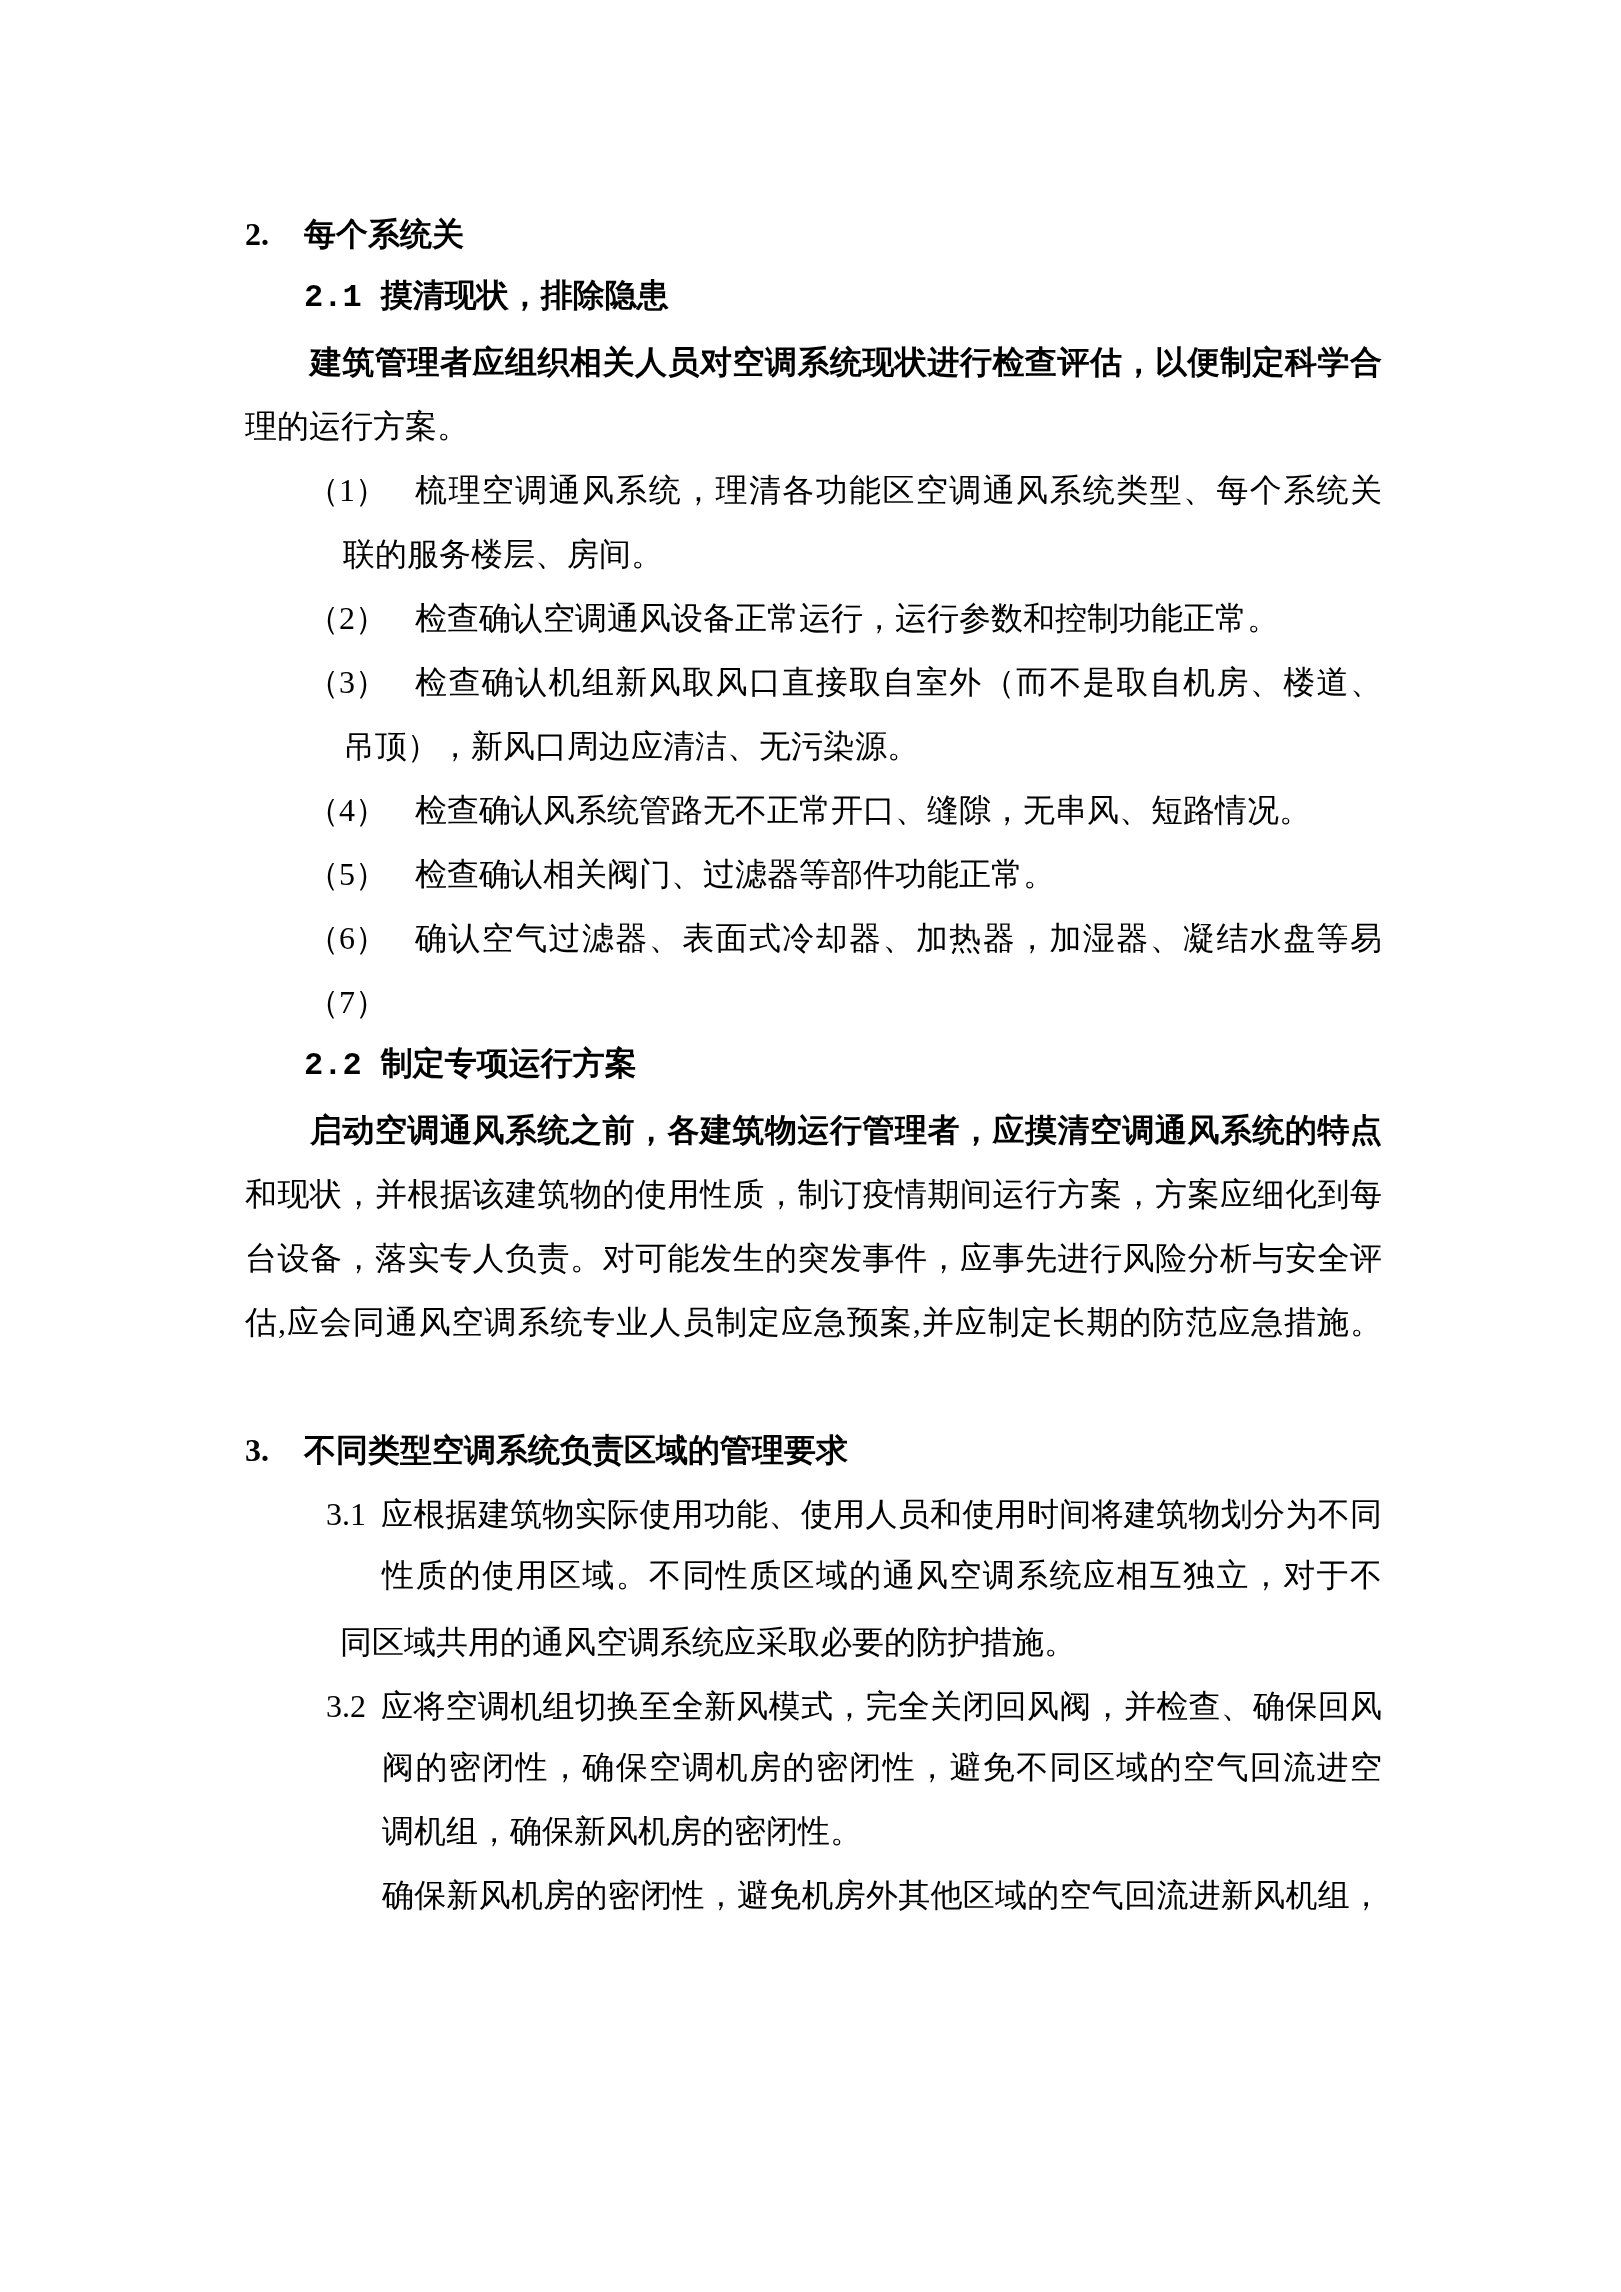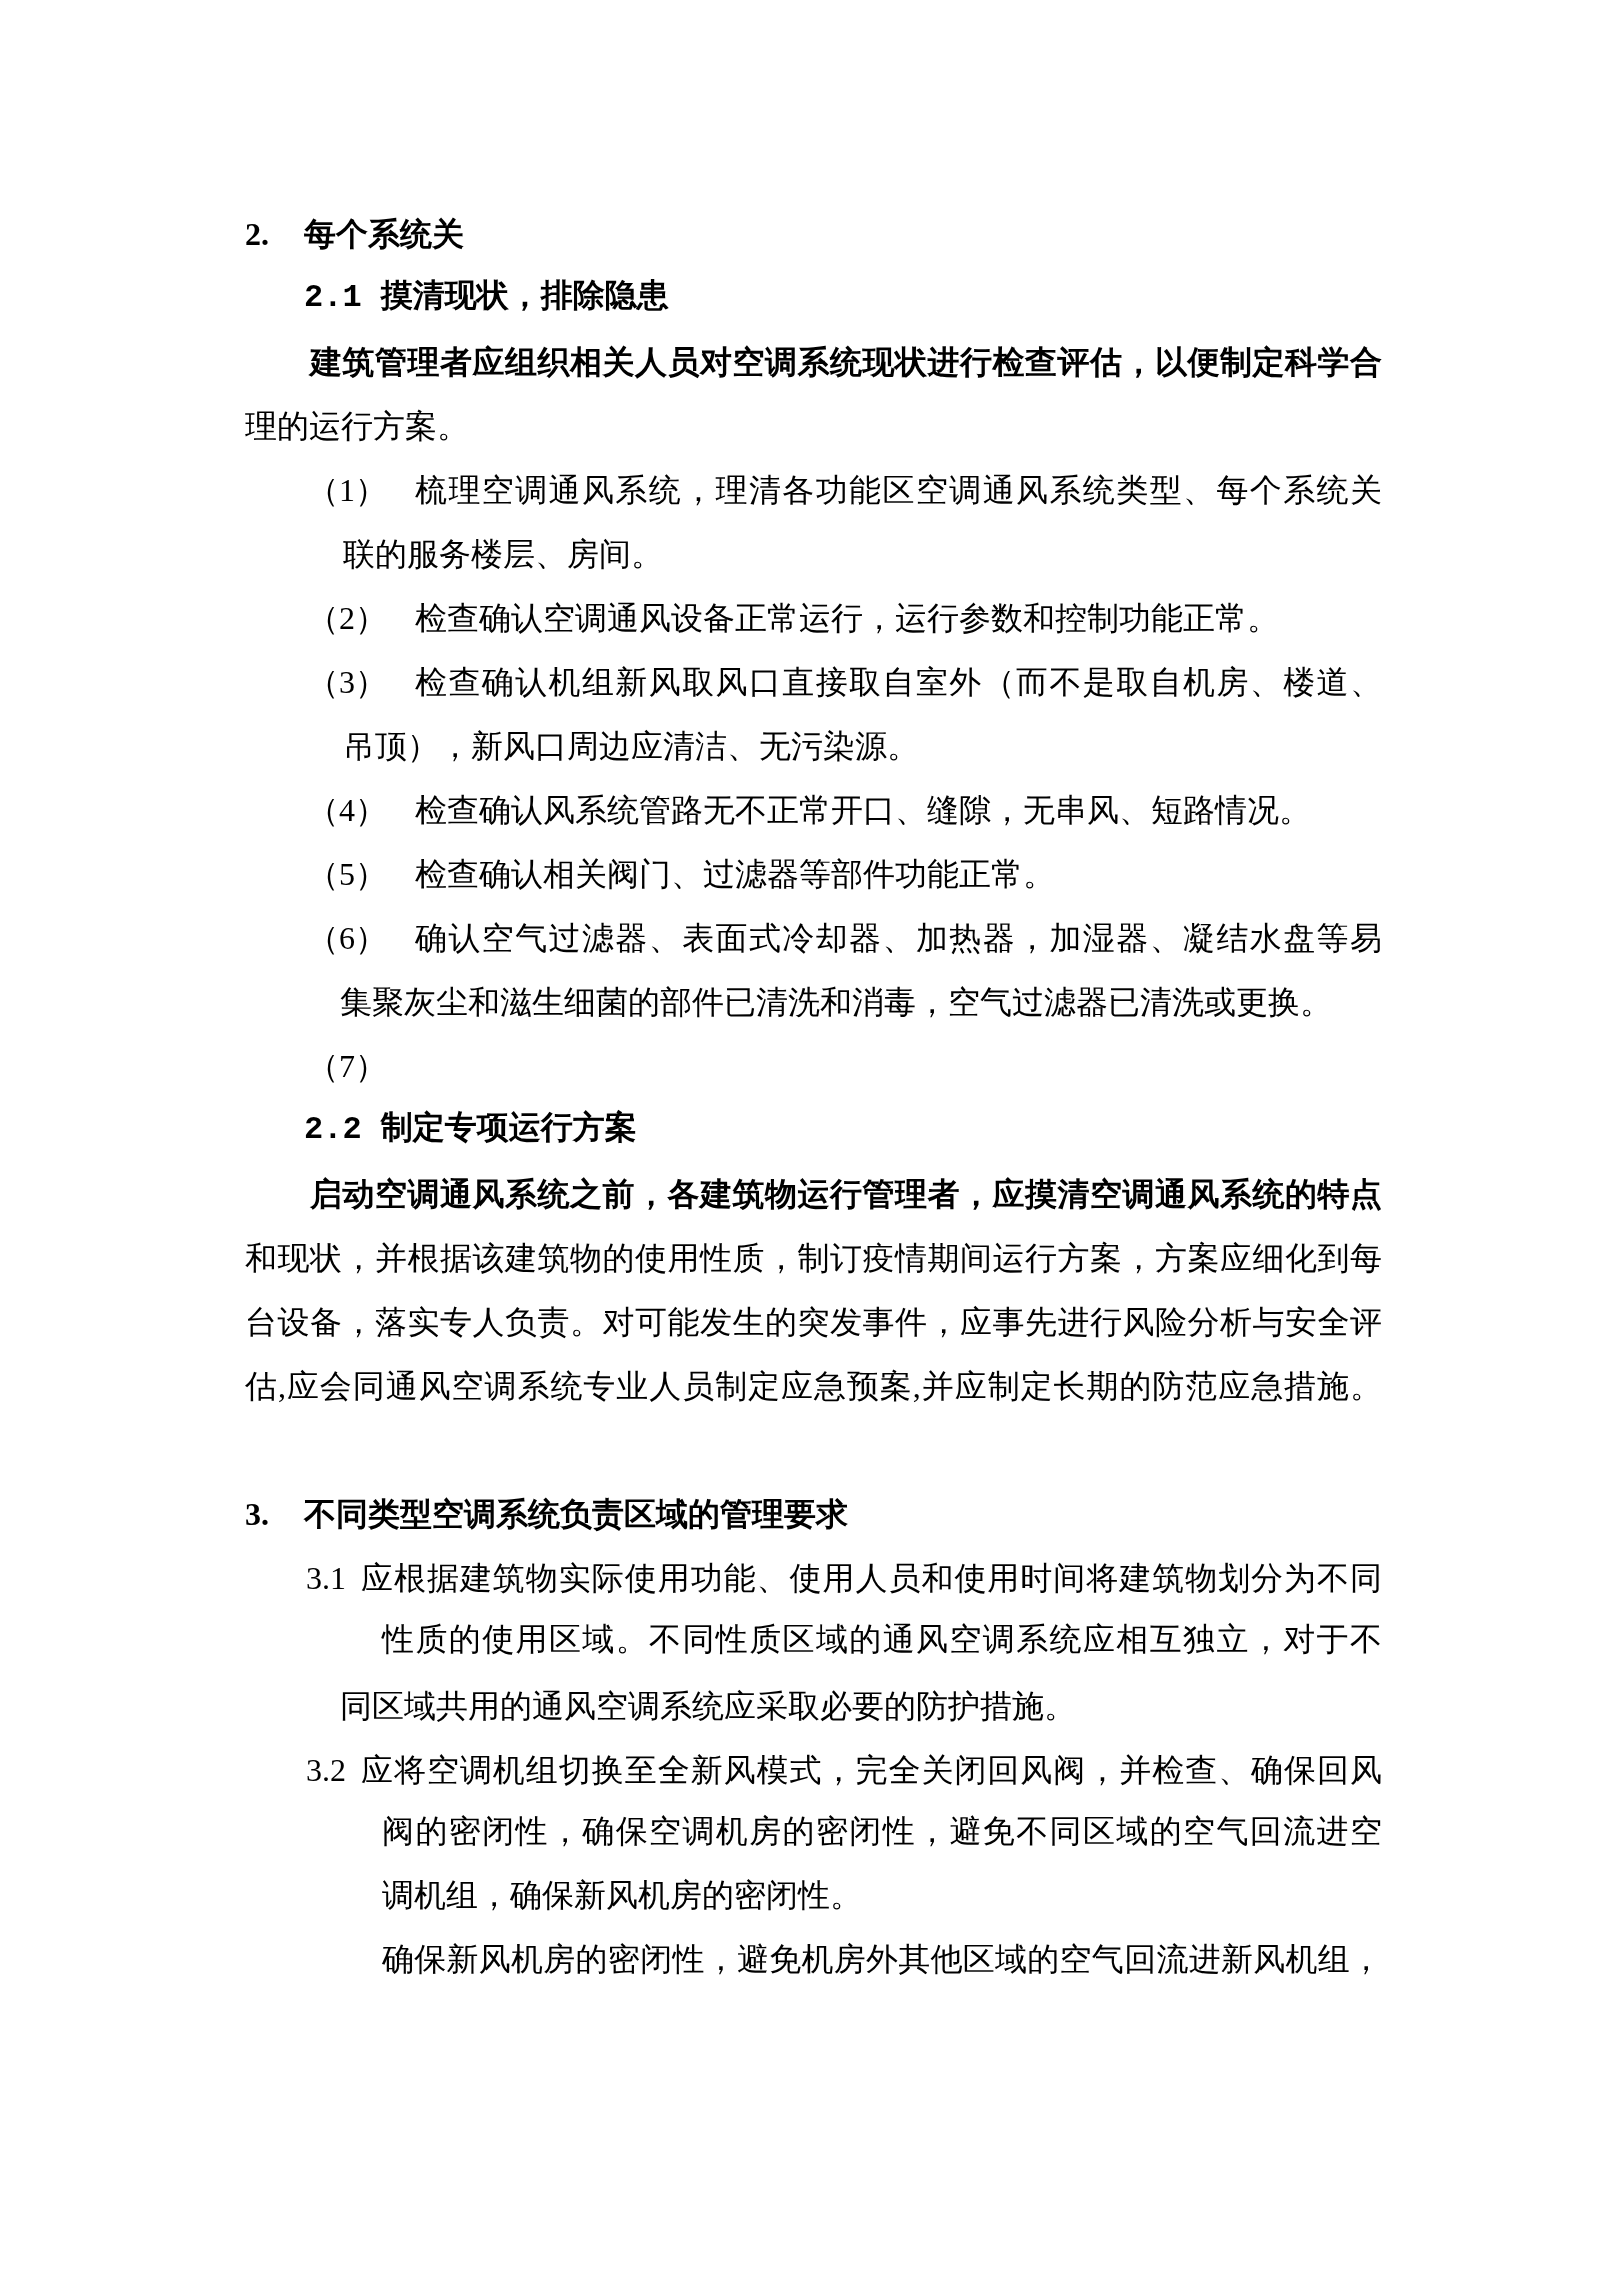--- a/index.html
+++ b/index.html
@@ -32,21 +32,21 @@
   
   .ind-h{padding-left:59px;font-family:Liberation Mono, monospace;}       
   .ind-first{padding-left:65px;font-weight:bold;}   
   .ind-li{padding-left:62px;}      
   .ind-cont{padding-left:98px;}   
   .ind-cont2{padding-left:95px;}   
   .ind-li3{padding-left:61px;}     
   .ind-cont3{padding-left:137px;font-family:Liberation Mono, monospace;}  
   .mk-h1{width:59px;}
   .mk-li{width:108px;}
-  .mk-li3{width:55px;}
+  .mk-li3{width:55px;margin-left:20px;}
 </style>
 </head>
 <body>
 
 <div class="page">
   <div class="content">
 
     <div class="line flexline bold">
       <span class="mk mk-h1">2.</span>
       <span class="txt">每个系统关</span>
@@ -81,21 +81,20 @@
 
     <div class="line flexline ind-li">
       <span class="mk mk-li">（5）</span>
       <span class="txt">检查确认相关阀门、过滤器等部件功能正常。</span>
     </div>
 
     <div class="line flexline ind-li">
       <span class="mk mk-li">（6）</span>
       <span class="txt full">确认空气过滤器、表面式冷却器、加热器，加湿器、凝结水盘等易</span>
     </div>
-    <div class="line ind-cont2">集聚灰尘和滋生细菌的部件已清洗和消毒，空气过滤器已清洗或更换。</div>
 
     <div class="line flexline ind-li">
       <span class="mk mk-li">（7）</span>
     </div>
 
     <div class="line bold ind-h">2.2 制定专项运行方案</div>
 
     <div class="line ind-first full">启动空调通风系统之前，各建筑物运行管理者，应摸清空调通风系统的特点</div>
     <div class="line full">和现状，并根据该建筑物的使用性质，制订疫情期间运行方案，方案应细化到每</div>
     <div class="line full">台设备，落实专人负责。对可能发生的突发事件，应事先进行风险分析与安全评</div>

